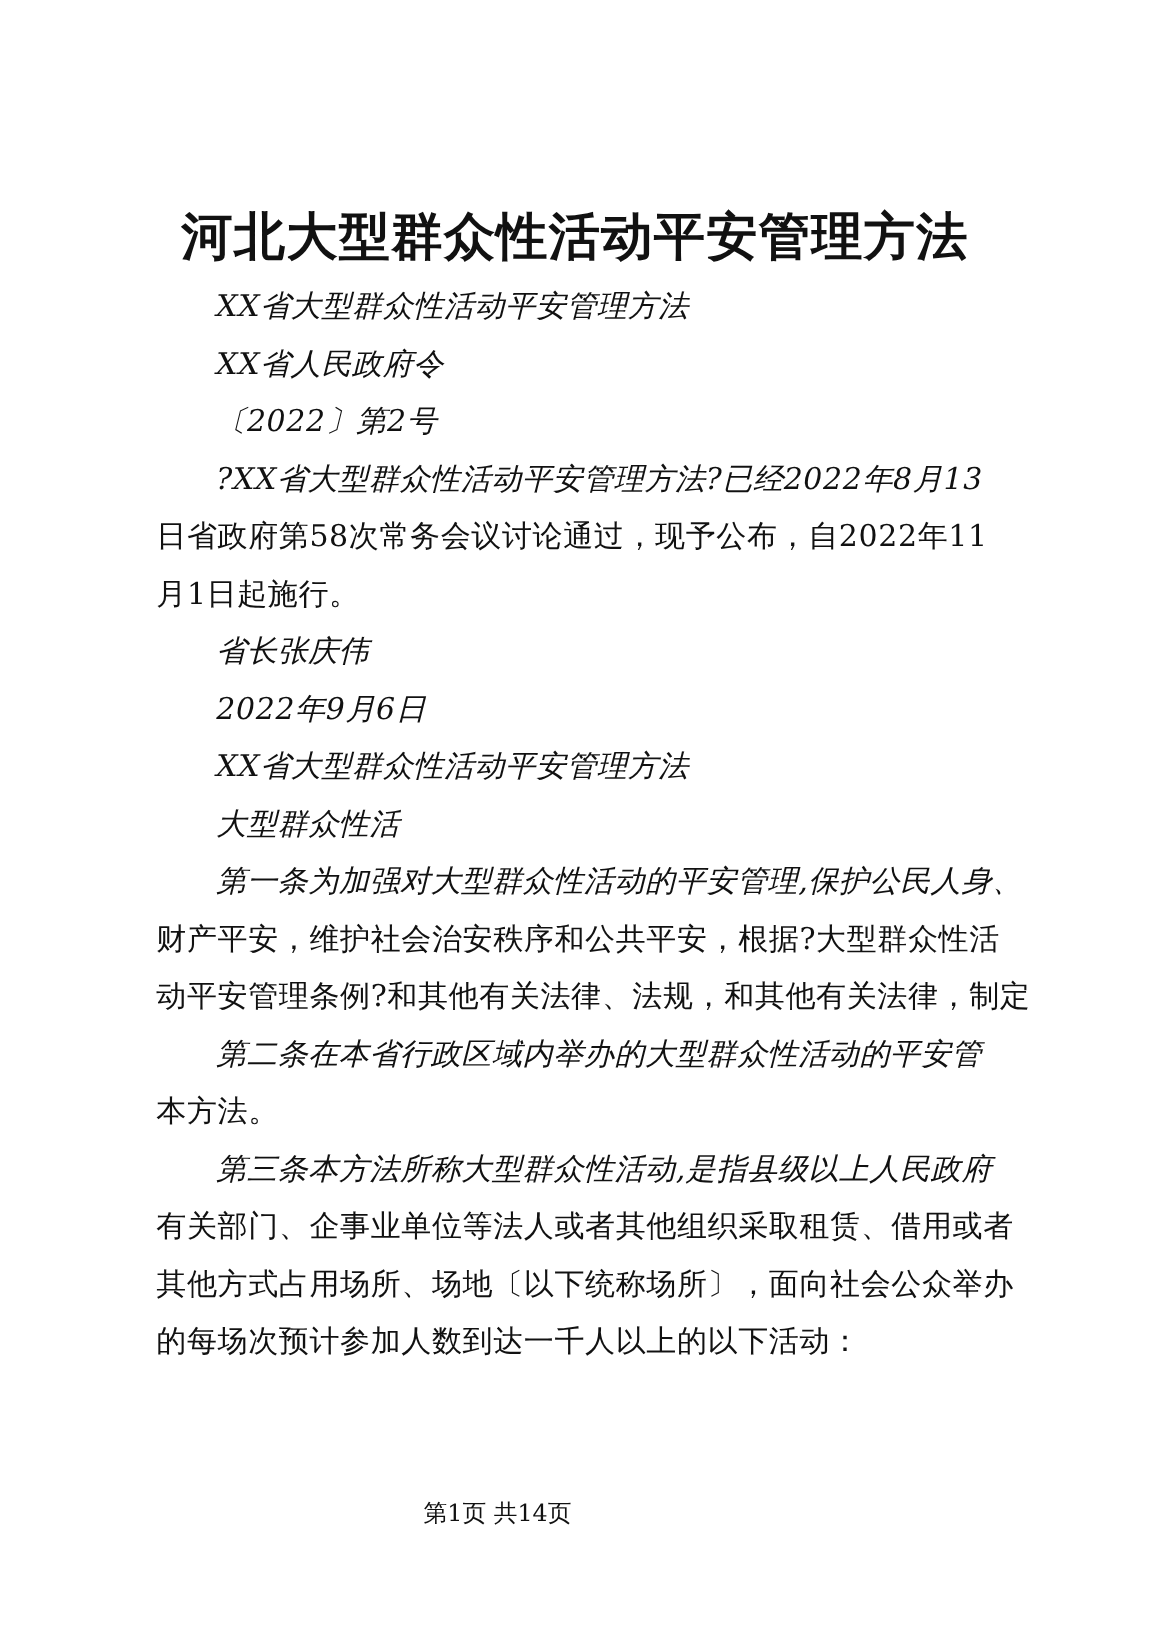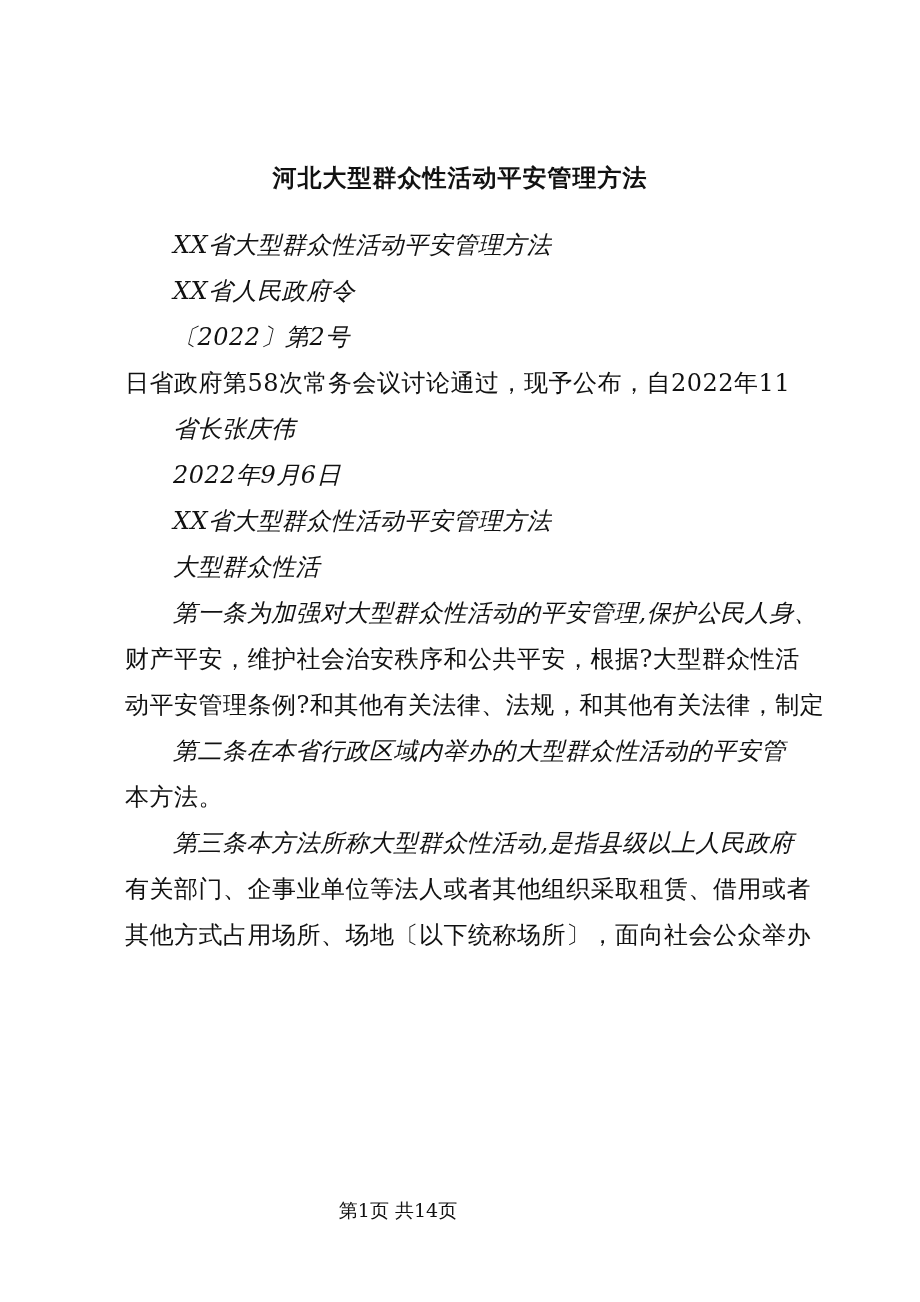--- a/index.html
+++ b/index.html
@@ -1,44 +1,47 @@
 <!DOCTYPE html>
 <html><head>
 <meta charset="utf-8">
 <style>
   html, body { margin: 0; padding: 0; background: #ffffff; }
   body { width: 920px; height: 1302px; position: relative; overflow: hidden;
          font-family: "DejaVu Serif", "Liberation Serif", serif; color: #111; }
   .title { position: absolute; left: 0; width: 920px; top: 162px; text-align: center;
-           font-size: 24px; font-weight: bold; letter-spacing: 1px;
+           font-size: 41px; font-weight: bold; letter-spacing: 1px;
            font-family: Liberation Sans, sans-serif; }
   .body { position: absolute; left: 125px; top: 222px; width: 675px; }
   .line { font-size: 24px; line-height: 46px; height: 46px; white-space: nowrap;
           letter-spacing: 0.5px; }
   .indent { padding-left: 48px; font-style: italic; }
   .footer { position: absolute; left: 0; width: 796px; top: 1198px; text-align: center;
             font-size: 19px; }
 </style>
 </head>
 <body>
 
 <div class="title">河北大型群众性活动平安管理方法</div>
 
 <div class="body">
   <div class="line indent">XX省大型群众性活动平安管理方法</div>
   <div class="line indent">XX省人民政府令</div>
   <div class="line indent">〔2022〕第2号</div>
+  <div class="line indent">?XX省大型群众性活动平安管理方法?已经2022年8月13</div>
   <div class="line">日省政府第58次常务会议讨论通过，现予公布，自2022年11</div>
+  <div class="line">月1日起施行。</div>
   <div class="line indent">省长张庆伟</div>
   <div class="line indent">2022年9月6日</div>
   <div class="line indent">XX省大型群众性活动平安管理方法</div>
   <div class="line indent">大型群众性活</div>
   <div class="line indent">第一条为加强对大型群众性活动的平安管理,保护公民人身、</div>
   <div class="line">财产平安，维护社会治安秩序和公共平安，根据?大型群众性活</div>
   <div class="line">动平安管理条例?和其他有关法律、法规，和其他有关法律，制定</div>
   <div class="line indent">第二条在本省行政区域内举办的大型群众性活动的平安管</div>
   <div class="line">本方法。</div>
   <div class="line indent">第三条本方法所称大型群众性活动,是指县级以上人民政府</div>
   <div class="line">有关部门、企事业单位等法人或者其他组织采取租赁、借用或者</div>
   <div class="line">其他方式占用场所、场地〔以下统称场所〕，面向社会公众举办</div>
+  <div class="line">的每场次预计参加人数到达一千人以上的以下活动：</div>
 </div>
 
 <div class="footer">第1页 共14页</div>
 
 </body></html>

